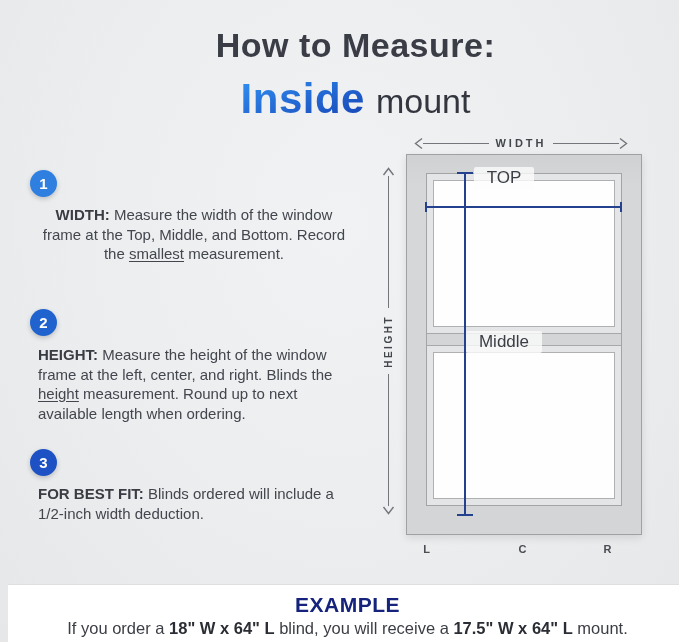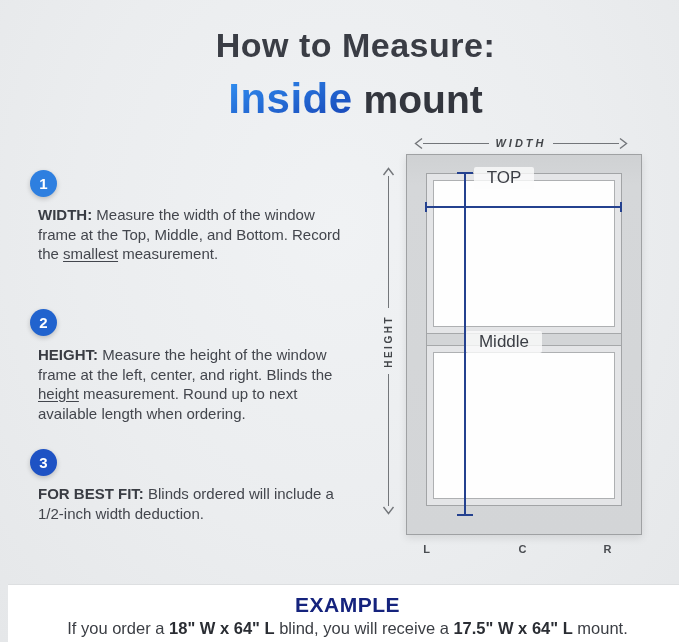--- a/index.html
+++ b/index.html
@@ -12,45 +12,45 @@
 
   
   .title-block { position:absolute; top:26px; left:16px; width:100%; text-align:center; }
   .title-line1 { font-size:34px; font-weight:700; color:#3a3d45; letter-spacing:.5px; }
   .title-line2 { margin-top:10px; display:flex; justify-content:center; align-items:baseline; gap:11px; }
   .title-highlight {
     font-size:42px; font-weight:800; letter-spacing:.5px;
     background:linear-gradient(160deg,#2f8bee 10%, #1a4dbd 85%);
     -webkit-background-clip:text; background-clip:text; color:transparent;
   }
-  .title-suffix { font-size:39px; font-weight:700; color:#33363e; }
+  .title-suffix { font-size:34px; font-weight:400; color:#33363e; }
 
   
   .step-circle {
     position:absolute; width:27px; height:27px; border-radius:50%;
     display:flex; align-items:center; justify-content:center;
     color:#fff; font-size:15px; font-weight:700;
     box-shadow:0 2px 5px rgba(0,0,0,.2);
   }
   .step-text { position:absolute; left:38px; width:312px; font-size:15px; line-height:19.5px; color:#43464d; }
   .step-label { font-weight:700; color:#393c43; }
   .u { text-decoration:underline; text-underline-offset:2px; }
   #circle1 { left:30px; top:170px; }
   #circle2 { left:30px; top:309px; }
   #circle3 { left:30px; top:449px; }
-  #text1 { top:205px; }
+  #text1 { top:205px;text-align:center; }
   #text2 { top:345px; }
   #text3 { top:484px; }
 
   
   .arrow-line-h { height:1px; background:#73767a; flex:1; }
   .arrow-line-v { width:1px; background:#73767a; flex:1; }
   .width-arrow {
     position:absolute; left:414px; top:136px; width:214px; height:14px;
-    display:flex; align-items:center;font-style:italic;
+    display:flex; align-items:center;
   }
   .width-arrow .arrow-label {
     font-size:11px; font-weight:600; letter-spacing:3px; color:#43464a; padding:0 6px; white-space:nowrap;
   }
   .height-arrow {
     position:absolute; left:381px; top:167px; width:14px; height:348px;
     display:flex; flex-direction:column; align-items:center;
   }
   .height-arrow .arrow-label {
     font-size:10px; font-weight:600; letter-spacing:2.5px; color:#43464a;

